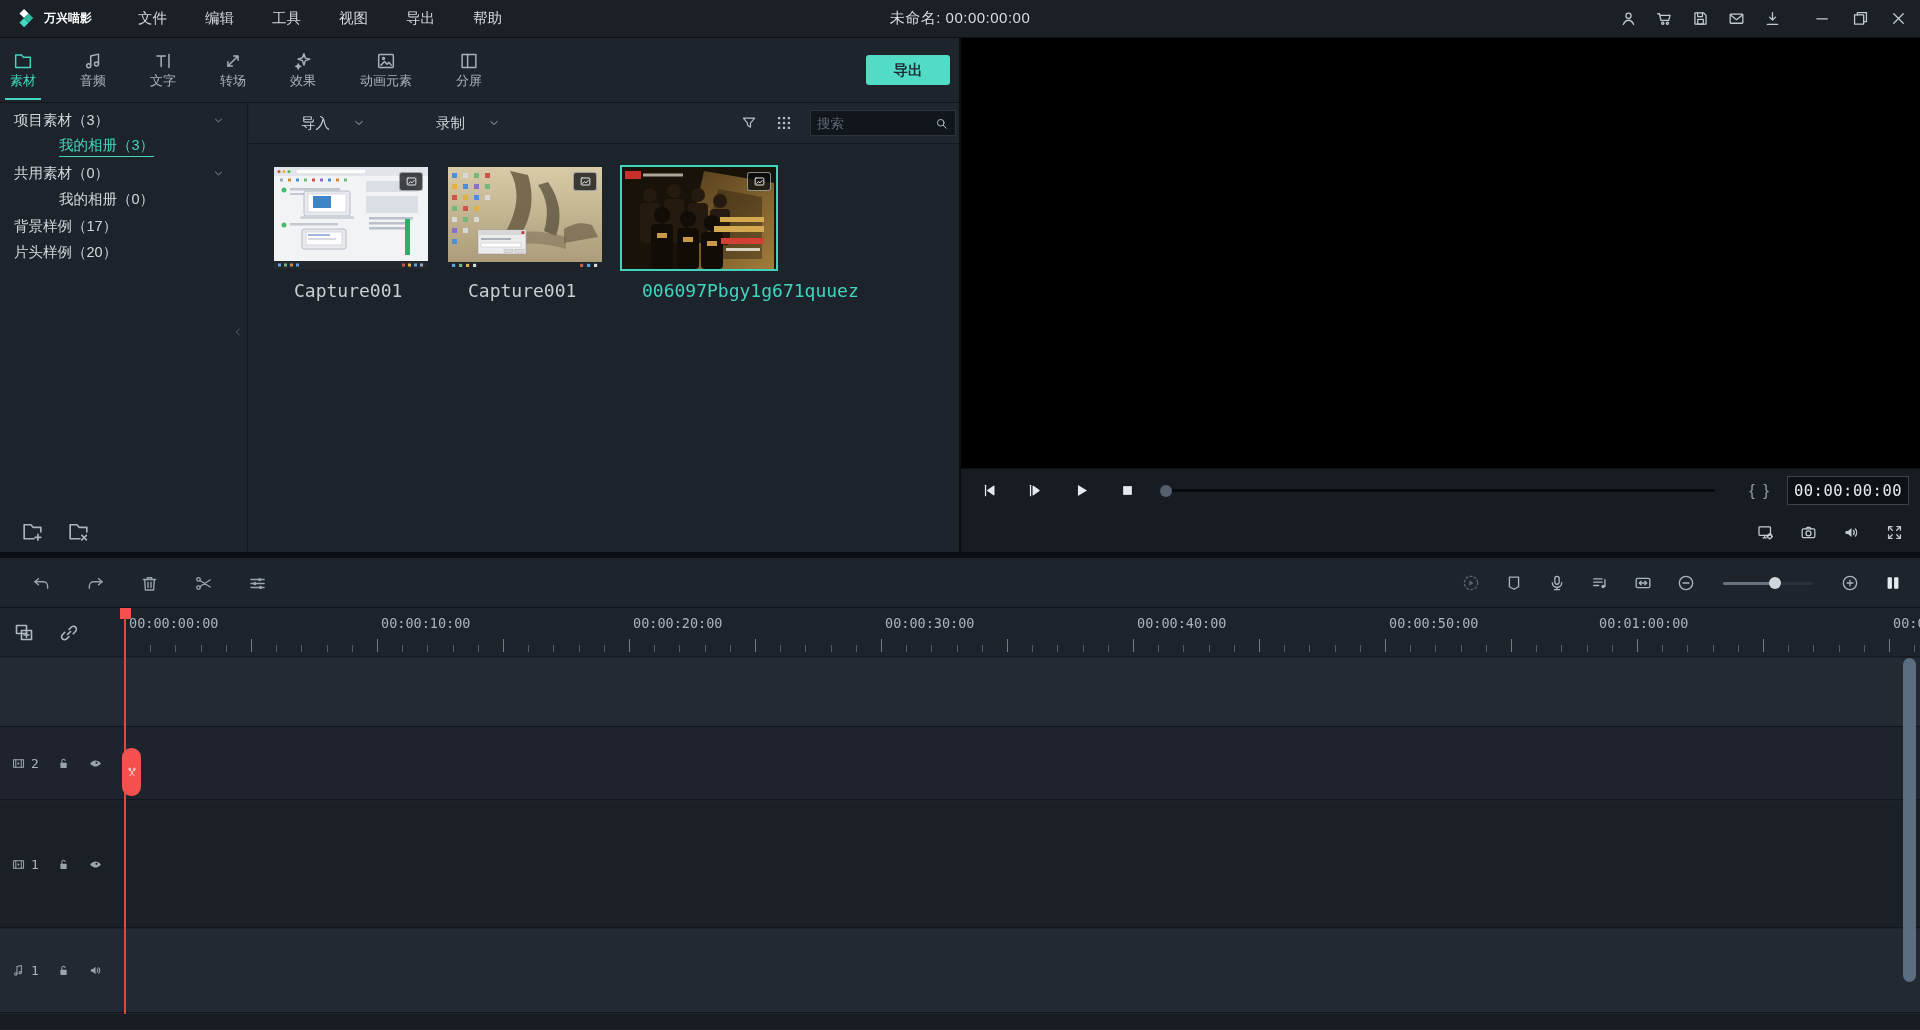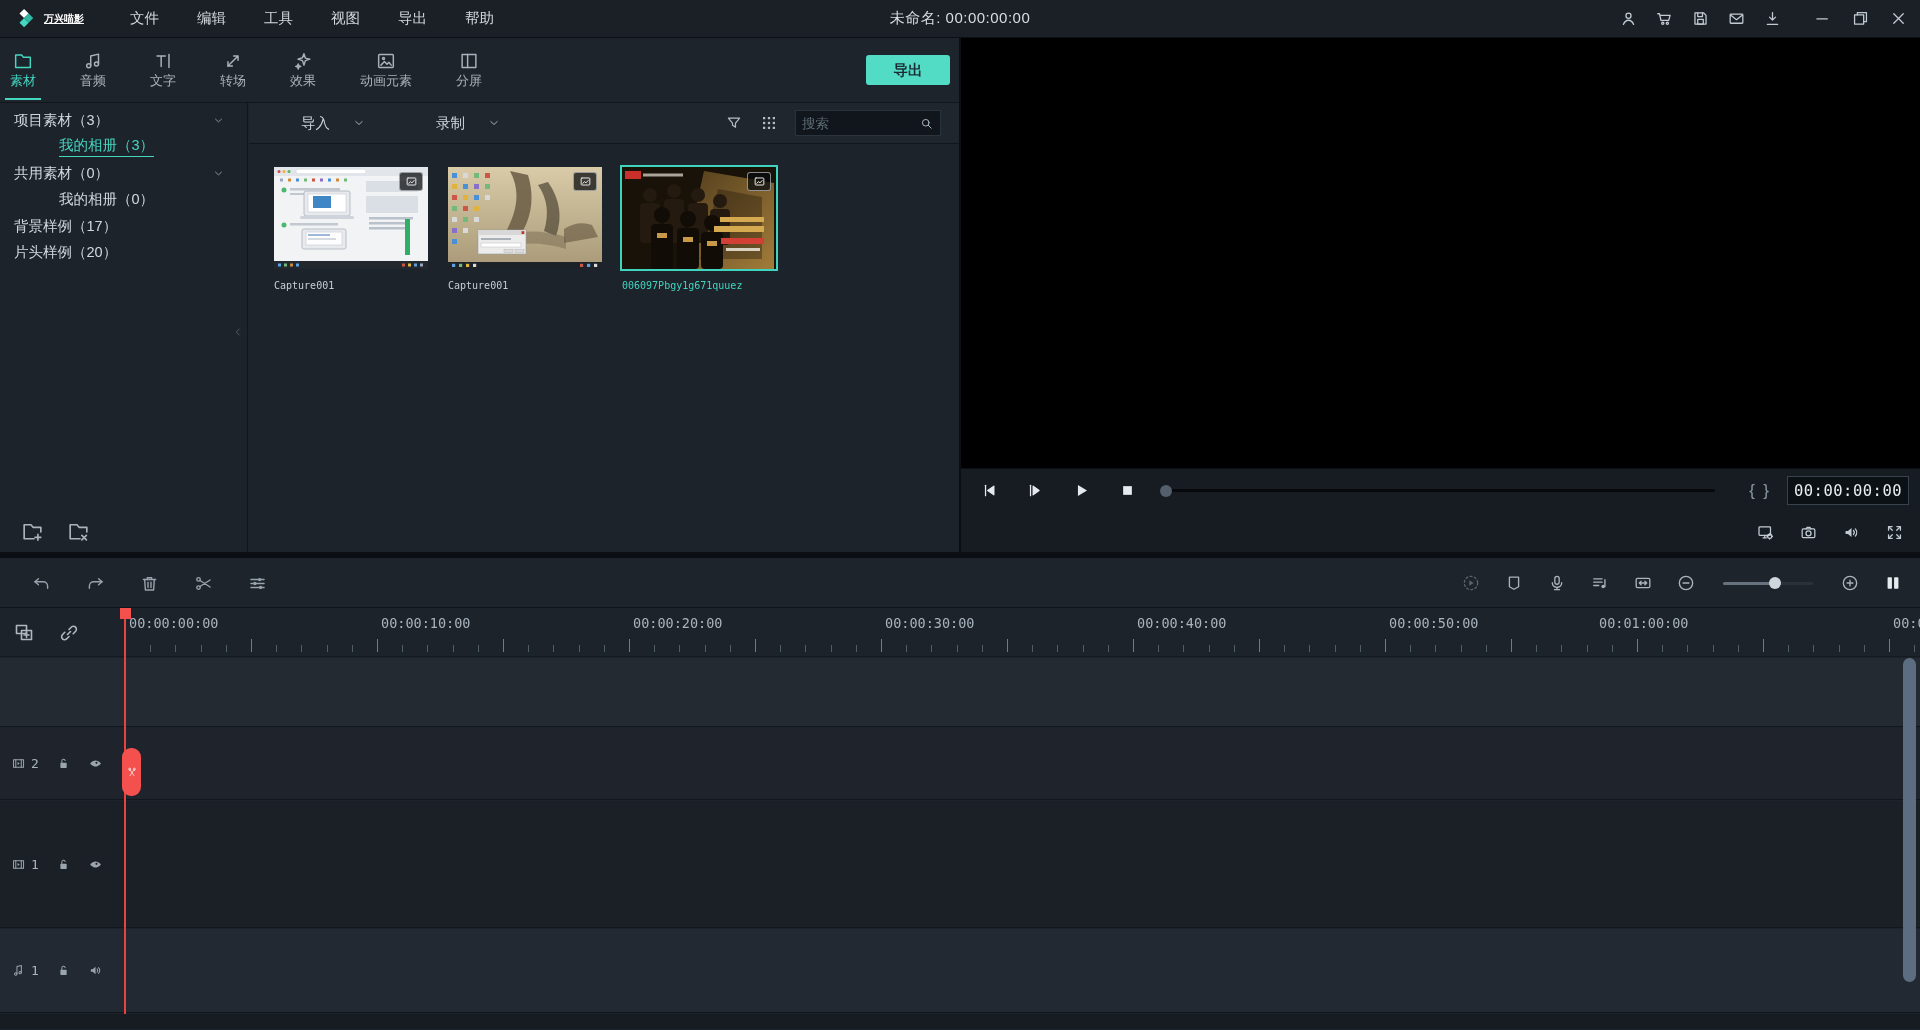--- a/index.html
+++ b/index.html
@@ -3,21 +3,21 @@
 <meta charset="utf-8">
 <style>
 * { margin:0; padding:0; box-sizing:border-box; }
 html,body { width:1920px; height:1030px; overflow:hidden; background:#0b0f14;
   font-family:"Liberation Sans","DejaVu Sans",sans-serif; color:#cdd3d9; }
 svg.ic { stroke:currentColor; fill:none; stroke-width:1.6; stroke-linecap:round; stroke-linejoin:round; display:block; }
 
 
 .titlebar { position:absolute; left:0; top:0; width:1920px; height:38px; background:#1a2026;
   border-bottom:1px solid #0c1014; display:flex; align-items:center; }
-.logo { display:flex; align-items:center; gap:8px; margin-left:14px; font-weight:bold; font-size:10px; color:#fff;text-decoration:underline; }
+.logo { display:flex; align-items:center; gap:8px; margin-left:14px; font-weight:bold; font-size:12px; color:#fff; }
 .menus { display:flex; gap:38px; margin-left:46px; font-size:14.5px; color:#d3d9de; }
 .menus span { cursor:default; }
 .wintitle { position:absolute; left:50%; transform:translateX(-50%); font-size:15px; color:#d8dde2; letter-spacing:.5px; }
 .tb-icons { margin-left:auto; display:flex; align-items:center; gap:17px; margin-right:12px; color:#c3cbd2; }
 .tb-icons .ic { width:19px; height:19px; }
 .winctl { display:flex; gap:19px; margin-left:14px; }
 
 
 .media { position:absolute; left:0; top:38px; width:959px; height:514px; background:#1d232b; }
 .tabbar { position:absolute; left:0; top:0; width:100%; height:65px; background:#1d242c;
@@ -36,35 +36,35 @@
 .tree-chev { position:absolute; right:22px; top:7px; width:13px; height:13px; color:#97a2ab; }
 .collapse-handle { position:absolute; right:3px; top:218px; width:12px; height:22px; color:#5f6b76; }
 .sidebar-actions { position:absolute; left:20px; top:416px; display:flex; gap:21px; color:#a9b3bc; }
 .sidebar-actions .ic { width:25px; height:25px; }
 
 .mcontent { position:absolute; left:249px; top:65px; right:0; height:449px; }
 .mtoolbar { height:41px; border-bottom:1px solid #11161c; background:#20262e; display:flex; align-items:center; font-size:14.5px; color:#ced4da; }
 .mtool-label { margin-left:52px; cursor:default; }
 .mtool-chev { width:14px; height:14px; margin-left:22px; color:#aeb8c1; }
 .mtool-label.record { margin-left:70px; }
-.mtb-right { margin-left:auto; display:flex; align-items:center; gap:17px; margin-right:18px; color:#b4bdc5; }
+.mtb-right { margin-left:auto; display:flex; align-items:center; gap:17px; margin-right:3px; color:#b4bdc5; }
 .mtb-right .ic { width:18px; height:18px; }
 .search { width:146px; height:26px; background:#10161c; border:1px solid #2b333d; display:flex; align-items:center; padding:0 6px; }
 .search input { flex:1; min-width:0; background:transparent; border:0; outline:none; color:#8d97a1; font-size:13.5px;
   font-family:"DejaVu Sans Mono","Liberation Mono",monospace; }
 .search input::placeholder { color:#5f6a74; }
 .search .ic { width:15px; height:15px; color:#aeb8c1; }
 
 .mgrid { position:relative; height:407px; }
 .card { position:absolute; top:23px; width:154px; height:102px; background:#0b0d10; overflow:hidden; cursor:default; }
 .card.selected { box-shadow:0 0 0 2px #3fd4be; }
 .badge { position:absolute; top:5px; right:5px; width:24px; height:19px; background:rgba(8,11,14,.75);
   border:1px solid rgba(235,240,244,.55); border-radius:3px; display:flex; align-items:center; justify-content:center; color:#e8ecef; }
 .badge .ic { width:13px; height:13px; stroke-width:1.8; }
-.card-label { position:absolute; top:136px; font-family:"DejaVu Sans Mono","Liberation Mono",monospace; font-size:10px; color:#c9ced3; }
+.card-label { position:absolute; top:136px; font-family:"DejaVu Sans Mono","Liberation Mono",monospace; font-size:18px; color:#c9ced3;margin-left:20px; }
 .card-label.selected { color:#41d4be; }
 
 
 .player { position:absolute; left:961px; top:38px; width:959px; height:514px; background:#171c23; }
 .video { position:absolute; left:0; top:0; width:100%; height:430px; background:#000; }
 .transport { position:absolute; left:0; top:430px; width:100%; height:44px; border-top:1px solid #0c1014; display:flex; align-items:center; }
 .pbtn { width:30px; height:30px; display:flex; align-items:center; justify-content:center; color:#e6eaee; }
 .pbtn .ic { width:19px; height:19px; }
 .seek { flex:1; height:3px; background:#07090c; border-radius:2px; position:relative; margin:0 30px 0 18px; }
 .seek-dot { position:absolute; left:0; top:-4.5px; width:12px; height:12px; border-radius:50%; background:#535f6c; }

